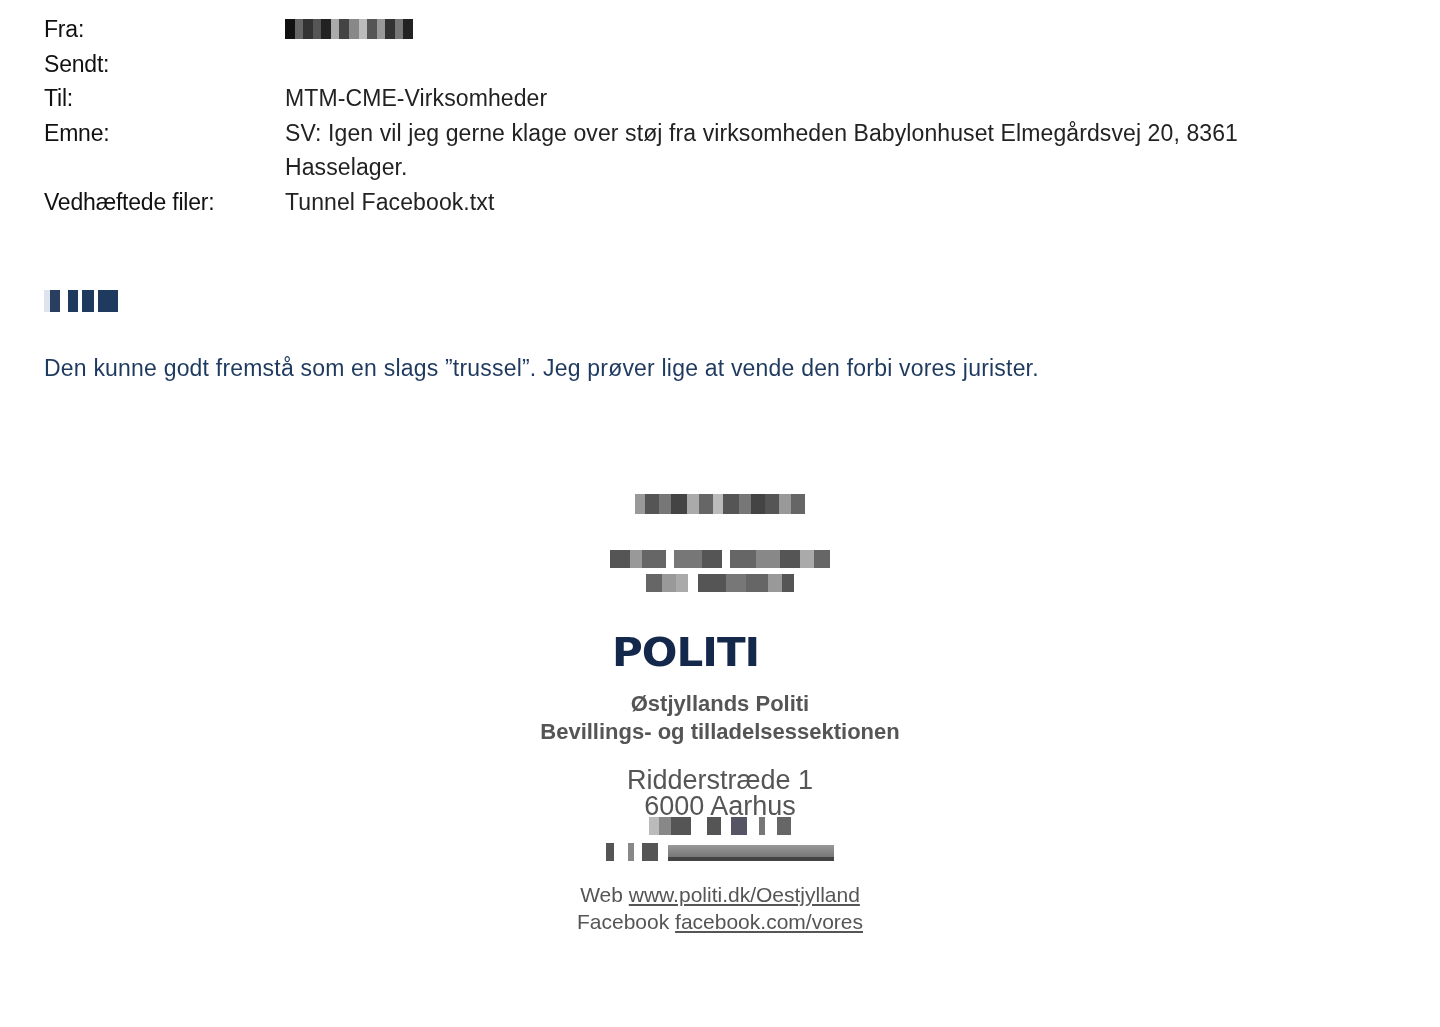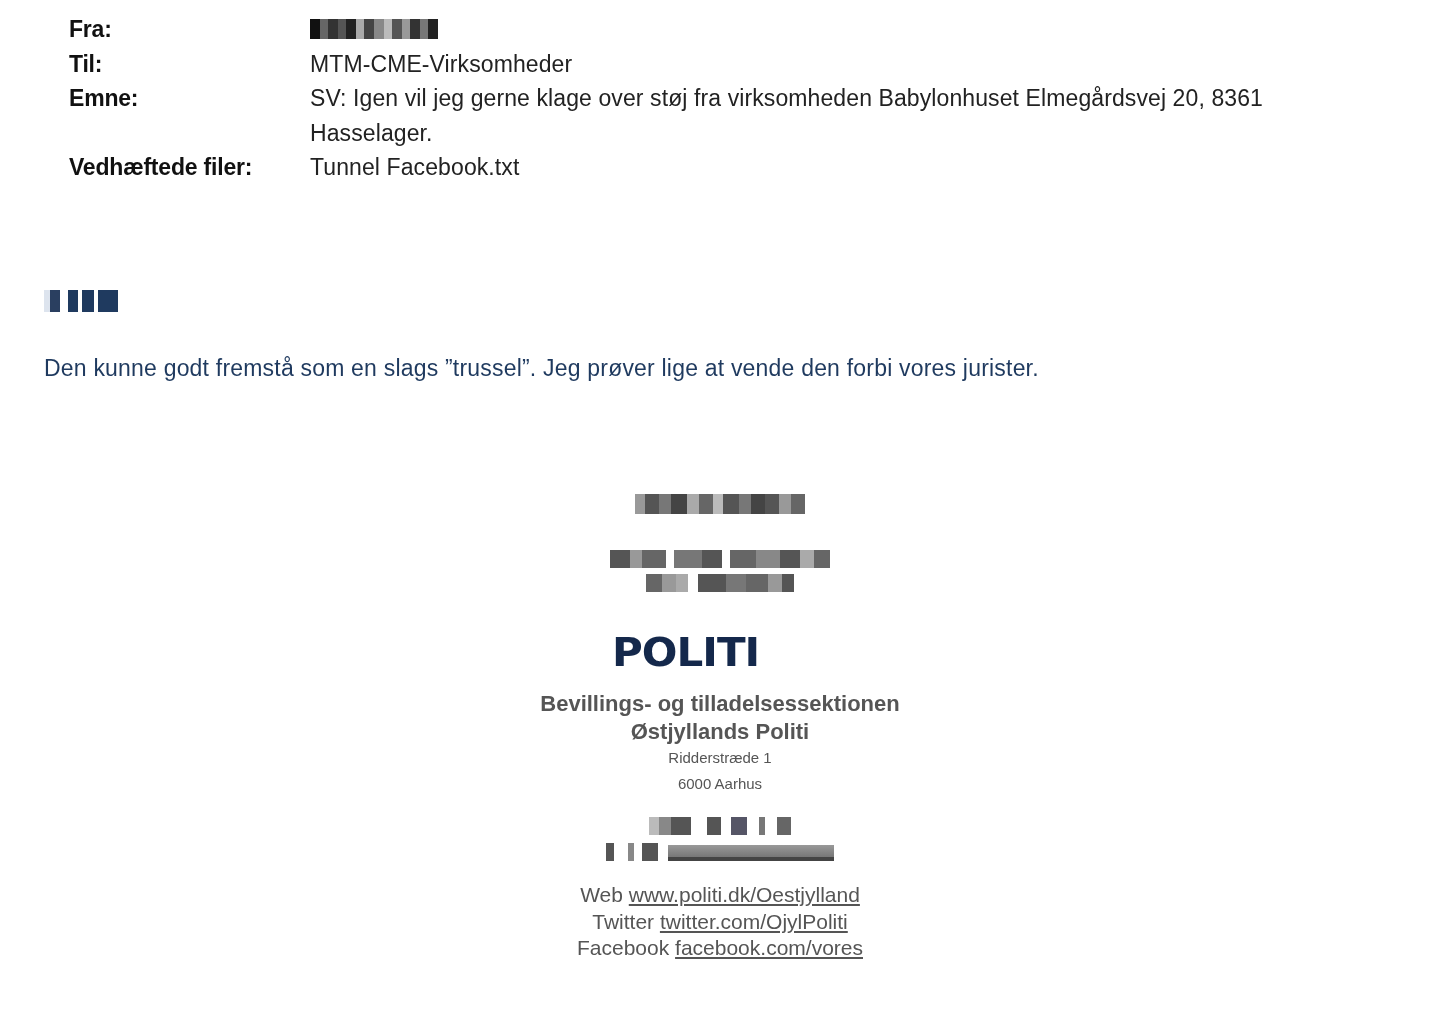--- a/index.html
+++ b/index.html
@@ -1,46 +1,47 @@
 <!DOCTYPE html>
 <html><head>
   <meta charset="utf-8">
   <style>
     html, body { margin: 0; padding: 0; background: #ffffff; }
     body { width: 1440px; height: 1027px; position: relative; overflow: hidden; font-family: "DejaVu Sans", sans-serif; }
     .hdr { position: absolute; left: 44px; top: 12px; font-size: 23px; line-height: 34.5px; color: #111111; }
     .hdr-row { display: flex; }
-    .hdr-label { width: 241px; font-weight: bold; flex: none; font-family: "Liberation Sans", sans-serif; letter-spacing: -0.2px; margin-left: 25px; }
+    .hdr-label { width: 241px; font-weight: normal; flex: none; font-family: "Liberation Sans", sans-serif; letter-spacing: -0.2px; }
     .hdr-value { width: 1080px; font-family: "Liberation Sans", sans-serif; color: #222222; letter-spacing: 0.1px; }
     .pix { display: inline-block; height: 20px; vertical-align: -2px; }
     .pix span { display: inline-block; height: 100%; }
     .greeting { position: absolute; left: 44px; top: 290px; height: 24px; }
     .body-text { position: absolute; left: 44px; top: 355px; font-family: "Liberation Sans", sans-serif; font-size: 23px; color: #1f3a5f; letter-spacing: 0.2px; }
     .sig { position: absolute; left: 0; width: 1440px; text-align: center; font-family: "Liberation Sans", sans-serif; color: #555555; }
     .blur-line { display: inline-block; height: 18px; }
     .blur-line span { display: inline-block; height: 100%; vertical-align: top; }
     .logo { position: absolute; left: 612px; top: 628px; font-family: "DejaVu Sans", sans-serif; font-weight: bold; font-size: 42px; color: #14284b; letter-spacing: -1px; transform: scaleY(0.95); }
     .sig-org { top: 690px; font-size: 22px; line-height: 28px; font-weight: bold; }
-    .sig-addr { top: 745px; font-size: 15px; line-height: 26px; }
+    .sig-addr { top: 767px; font-size: 27px; line-height: 26px; }
     .links { top: 882px; font-size: 21px; line-height: 26.5px; }
     .links a { color: #555555; text-decoration: underline; }
   </style>
 </head>
 <body>
 
 <div class="hdr">
   <div class="hdr-row">
     <div class="hdr-label">Fra:</div>
     <div class="hdr-value">
       <span class="pix">
         <span style="width:10px;background:#111"></span><span style="width:8px;background:#666"></span><span style="width:10px;background:#333"></span><span style="width:8px;background:#555"></span><span style="width:10px;background:#222"></span><span style="width:8px;background:#aaa"></span><span style="width:10px;background:#444"></span><span style="width:10px;background:#888"></span><span style="width:8px;background:#bbb"></span><span style="width:10px;background:#555"></span><span style="width:8px;background:#999"></span><span style="width:10px;background:#333"></span><span style="width:8px;background:#777"></span><span style="width:10px;background:#222"></span>
       </span>
     </div>
   </div>
   <div class="hdr-row">
+    <div class="hdr-label">Sendt:</div>
   </div>
   <div class="hdr-row">
     <div class="hdr-label">Til:</div>
     <div class="hdr-value">MTM-CME-Virksomheder</div>
   </div>
   <div class="hdr-row">
     <div class="hdr-label">Emne:</div>
     <div class="hdr-value">SV: Igen vil jeg gerne klage over støj fra virksomheden Babylonhuset Elmegårdsvej 20, 8361 Hasselager.</div>
   </div>
   <div class="hdr-row">
@@ -69,22 +70,22 @@
   </span>
   <br>
   <span class="blur-line" style="margin-top:6px">
     <span style="width:16px;background:#666"></span><span style="width:14px;background:#999"></span><span style="width:12px;background:#aaa"></span><span style="width:10px;background:#fff"></span><span style="width:28px;background:#555"></span><span style="width:20px;background:#777"></span><span style="width:22px;background:#666"></span><span style="width:14px;background:#999"></span><span style="width:12px;background:#555"></span>
   </span>
 </div>
 
 <div class="logo">POLITI</div>
 
 <div class="sig sig-org">
+  <div>Østjyllands Politi</div>
   <div>Bevillings- og tilladelsessektionen</div>
-  <div>Østjyllands Politi</div>
 </div>
 
 <div class="sig sig-addr">
   <div>Ridderstræde 1</div>
   <div>6000 Aarhus</div>
 </div>
 
 <div class="sig" style="top:817px">
   <span class="blur-line">
     <span style="width:10px;background:#bbb"></span><span style="width:12px;background:#888"></span><span style="width:20px;background:#555"></span><span style="width:16px;background:#fff"></span><span style="width:14px;background:#555"></span><span style="width:10px;background:#fff"></span><span style="width:16px;background:#556"></span><span style="width:12px;background:#fff"></span><span style="width:6px;background:#777"></span><span style="width:12px;background:#fff"></span><span style="width:14px;background:#666"></span>
@@ -95,20 +96,16 @@
     <span style="width:166px;background:linear-gradient(to bottom,#fff 0,#fff 2px,#999 2px,#777 14px,#444 14px,#444 18px)"></span>
   </span>
 </div>
 
 <div class="sig links">
   <div>
     <span>Web</span>
     <a>www.politi.dk/Oestjylland</a>
   </div>
   <div>
-    <span>Twitter</span>
-    <a>twitter.com/OjylPoliti</a>
-  </div>
-  <div>
     <span>Facebook</span>
     <a>facebook.com/vores</a>
   </div>
 </div>
 
 </body></html>

